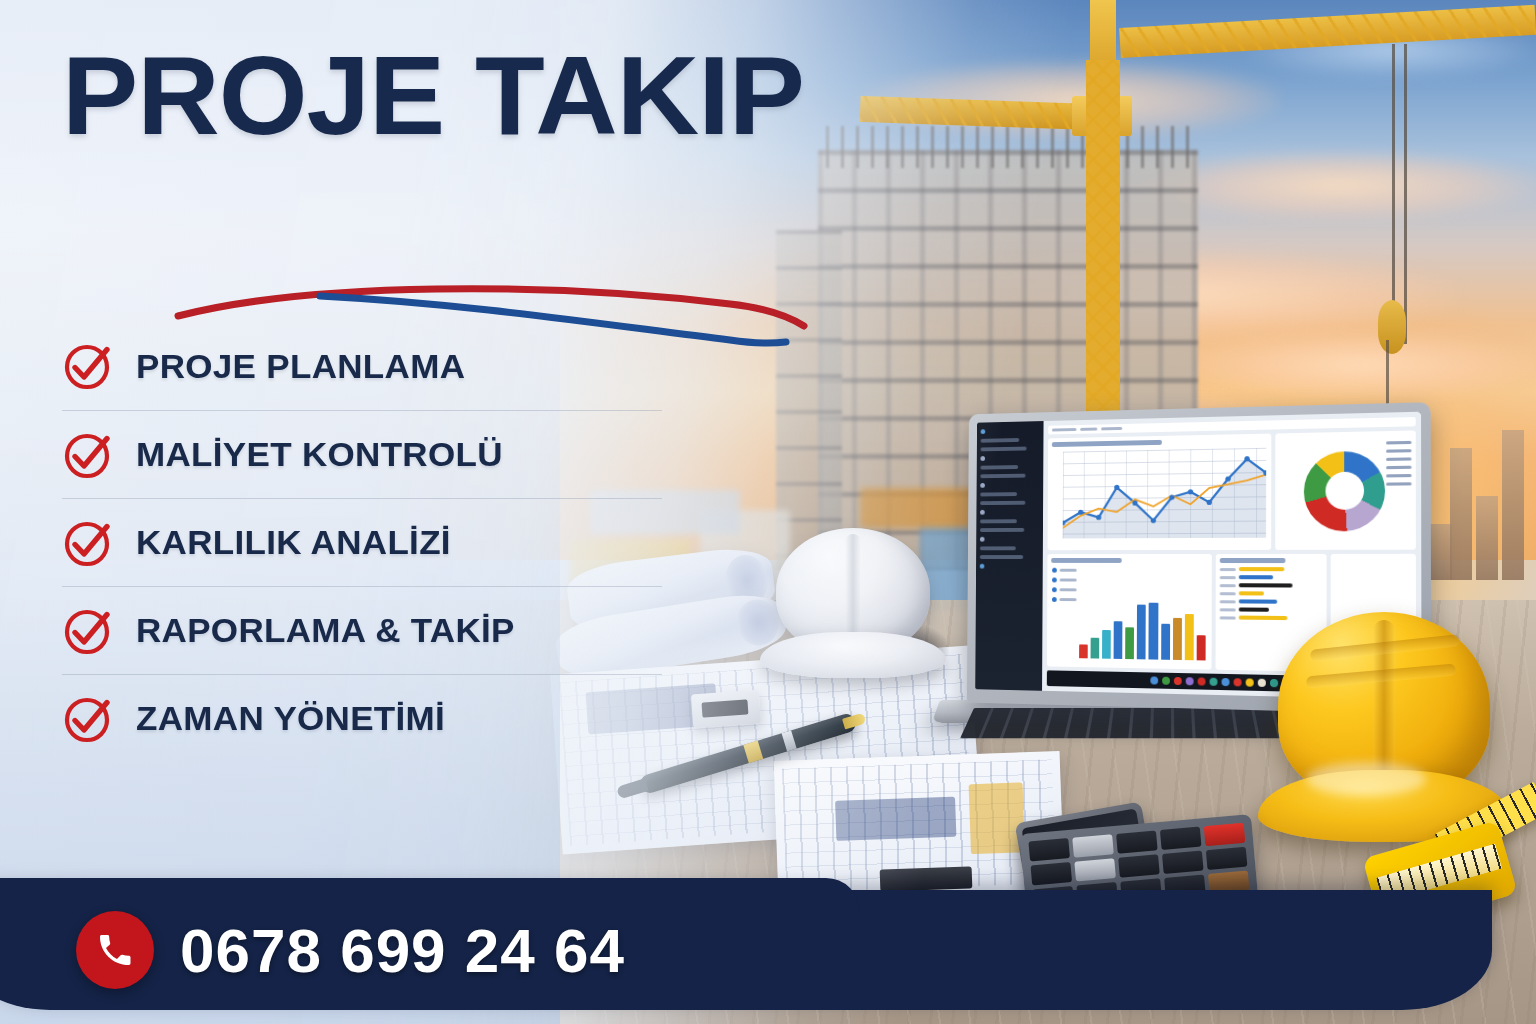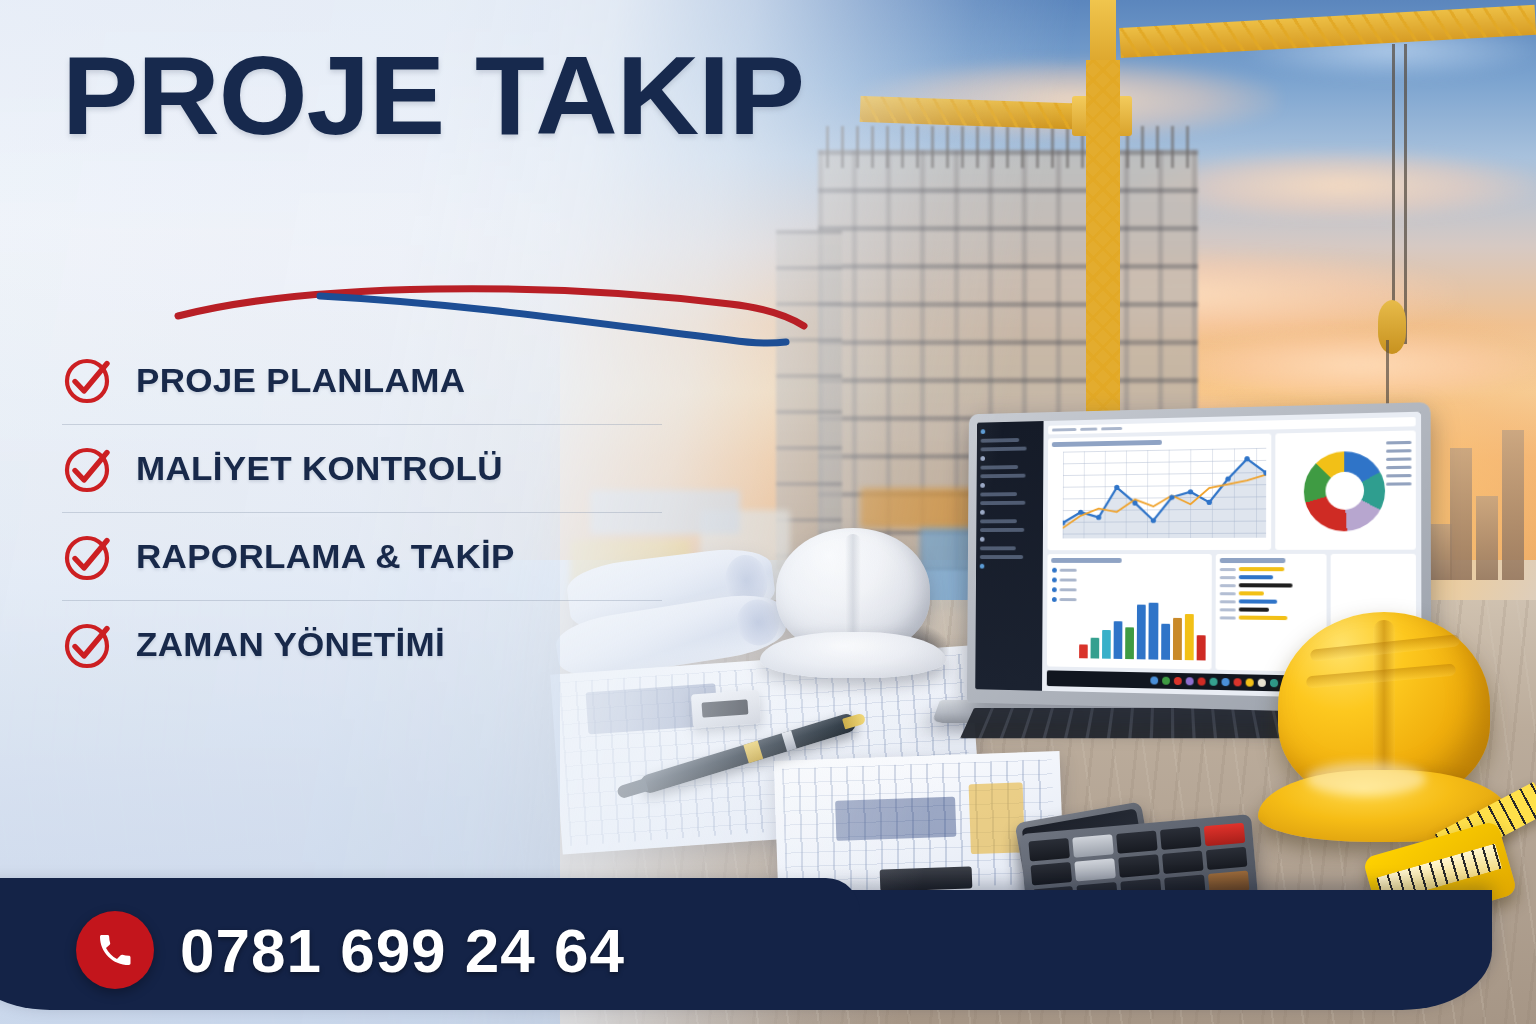--- a/index.html
+++ b/index.html
@@ -437,21 +437,21 @@
   .badge-text {
     font-size:92px; line-height:1; font-weight:bold; color:#ffffff;
     letter-spacing:0px; white-space:nowrap;
     transform:scaleX(1.02); transform-origin:left center; display:inline-block;
   }
 
   
   .swoosh { position:absolute; left:170px; top:278px; width:640px; height:70px; pointer-events:none; }
 
   
-  .features { position:absolute; left:62px; top:336px; width:600px; }
+  .features { position:absolute; left:62px; top:322px; width:600px; }
   .feat {
     display:flex; align-items:center; gap:22px;
     height:88px; position:relative;
   }
   .feat + .feat { border-top:1px solid rgba(150,162,182,.42); }
   .check { width:52px; height:52px; flex:0 0 52px; }
   .feat-label {
     font-size:34px; font-weight:bold; color:#18294a;
     letter-spacing:.3px; white-space:nowrap;
     text-shadow:0 2px 3px rgba(130,140,160,.28);
@@ -812,37 +812,44 @@
   <circle cx="25" cy="27" r="20" fill="none" stroke="#cc1f22" stroke-width="4.2"></circle>
   <path d="M13 27.5 L22 37 L45 9.5" fill="none" stroke="#cc1f22" stroke-width="5.4" stroke-linecap="round" stroke-linejoin="round"></path>
 </svg></span>
         <span class="feat-label">MALİYET KONTROLÜ</span>
       </div>
       <div class="feat">
         <span class="check"><svg viewBox="0 0 52 52" width="52" height="52">
   <circle cx="25" cy="27" r="20" fill="none" stroke="#cc1f22" stroke-width="4.2"></circle>
   <path d="M13 27.5 L22 37 L45 9.5" fill="none" stroke="#cc1f22" stroke-width="5.4" stroke-linecap="round" stroke-linejoin="round"></path>
 </svg></span>
+        <span class="feat-label">KARLILIK ANALİZİ</span>
+      </div>
+      <div class="feat">
+        <span class="check"><svg viewBox="0 0 52 52" width="52" height="52">
+  <circle cx="25" cy="27" r="20" fill="none" stroke="#cc1f22" stroke-width="4.2"></circle>
+  <path d="M13 27.5 L22 37 L45 9.5" fill="none" stroke="#cc1f22" stroke-width="5.4" stroke-linecap="round" stroke-linejoin="round"></path>
+</svg></span>
         <span class="feat-label">RAPORLAMA &amp; TAKİP</span>
       </div>
       <div class="feat">
         <span class="check"><svg viewBox="0 0 52 52" width="52" height="52">
   <circle cx="25" cy="27" r="20" fill="none" stroke="#cc1f22" stroke-width="4.2"></circle>
   <path d="M13 27.5 L22 37 L45 9.5" fill="none" stroke="#cc1f22" stroke-width="5.4" stroke-linecap="round" stroke-linejoin="round"></path>
 </svg></span>
         <span class="feat-label">ZAMAN YÖNETİMİ</span>
       </div>
     </div>
 
   <div class="footer">
     <div class="footer-inner">
       <div class="phone-wrap">
         <span class="phone-icon">
           <svg width="40" height="40" viewBox="0 0 24 24" fill="#ffffff" aria-hidden="true">
             <path d="M6.6 10.8c1.4 2.8 3.8 5.2 6.6 6.6l2.2-2.2c.3-.3.7-.4 1.1-.3 1.2.4 2.5.6 3.8.6.6 0 1 .4 1 1V20c0 .6-.4 1-1 1C10.6 21 3 13.4 3 4c0-.6.4-1 1-1h3.5c.6 0 1 .4 1 1 0 1.3.2 2.6.6 3.8.1.4 0 .8-.3 1.1l-2.2 1.9z"></path>
           </svg>
         </span>
-        <span class="phone-number">0781 699 24 64</span>
+        <span class="phone-number">0678 699 24 64</span>
       </div>
     </div>
   </div>
 
 </div>
 
 </body></html>

